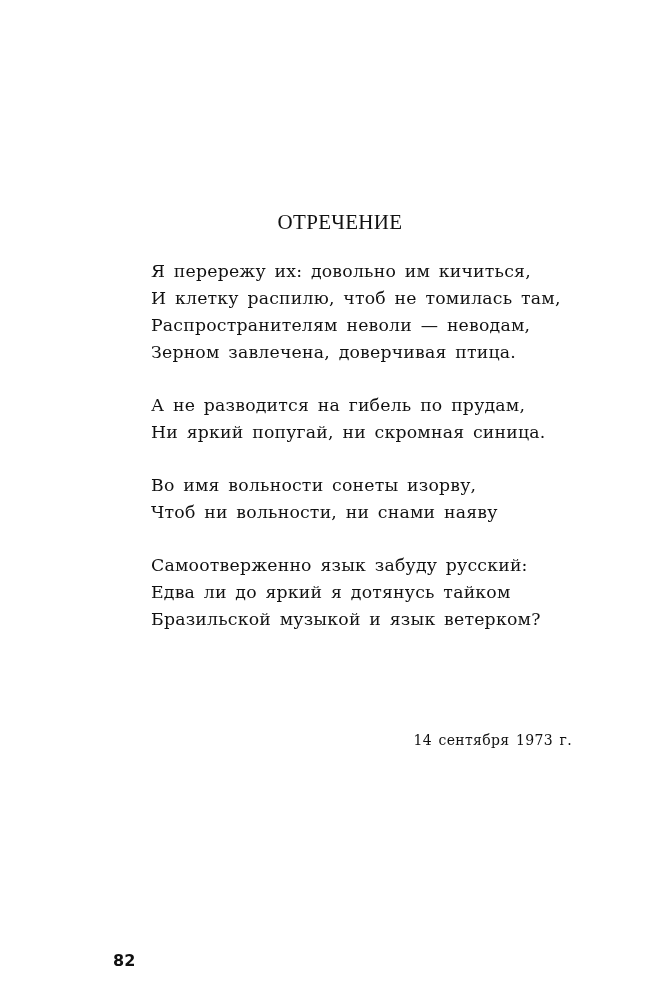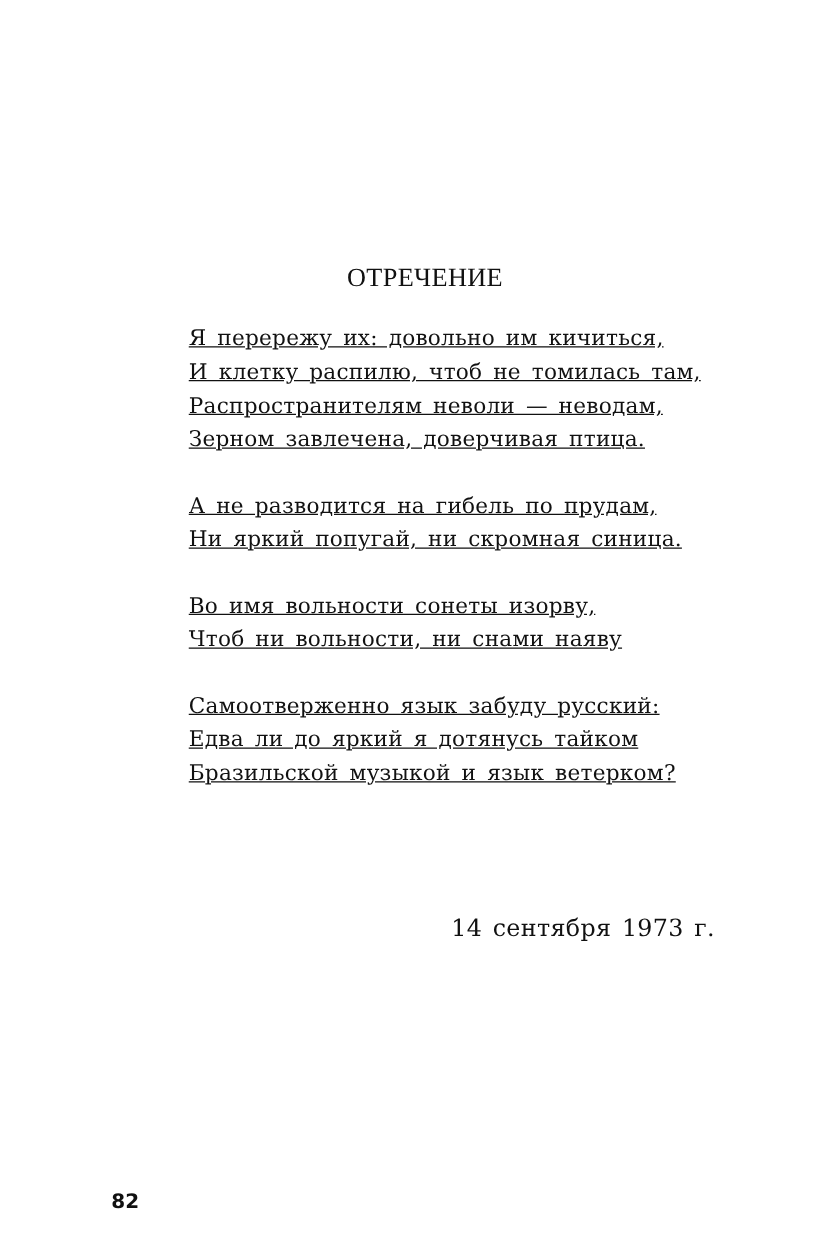--- a/index.html
+++ b/index.html
@@ -1,26 +1,26 @@
 <!DOCTYPE html>
 <html><head>
 <meta charset="utf-8">
 <style>
   html, body { margin: 0; padding: 0; background: #ffffff; }
   body { width: 672px; height: 1000px; position: relative; overflow: hidden;
          font-family: "DejaVu Serif", "Liberation Serif", serif; color: #111111; }
   .title { position: absolute; top: 210px; left: 0; width: 680px; text-align: center;
            font-family: "Liberation Serif", serif; font-size: 21px; letter-spacing: 0.3px; }
-  .poem { position: absolute; left: 151px; top: 258px; width: 440px; text-decoration: underline; }
+  .poem { position: absolute; left: 151px; top: 258px; width: 440px; }
   .stanza { margin: 0 0 26px 0; }
   .line { font-size: 17.3px; line-height: 27px; height: 27px; white-space: nowrap;
           word-spacing: 3px; letter-spacing: 0.2px; }
-  .date { position: absolute; top: 732px; right: 100px; font-size: 19px; letter-spacing: 0.3px;
+  .date { position: absolute; top: 732px; right: 100px; font-size: 14px; letter-spacing: 0.3px;
           white-space: nowrap; word-spacing: 2px; }
-  .page-num { position: absolute; top: 951px; left: 89px; font-family: "DejaVu Sans", sans-serif;
+  .page-num { position: absolute; top: 951px; left: 113px; font-family: "DejaVu Sans", sans-serif;
               font-weight: bold; font-size: 16px; }
 </style>
 </head>
 <body>
 
 <div class="title">ОТРЕЧЕНИЕ</div>
 
 <div class="poem">
   <div class="stanza">
     <div class="line">Я перережу их: довольно им кичиться,</div>

